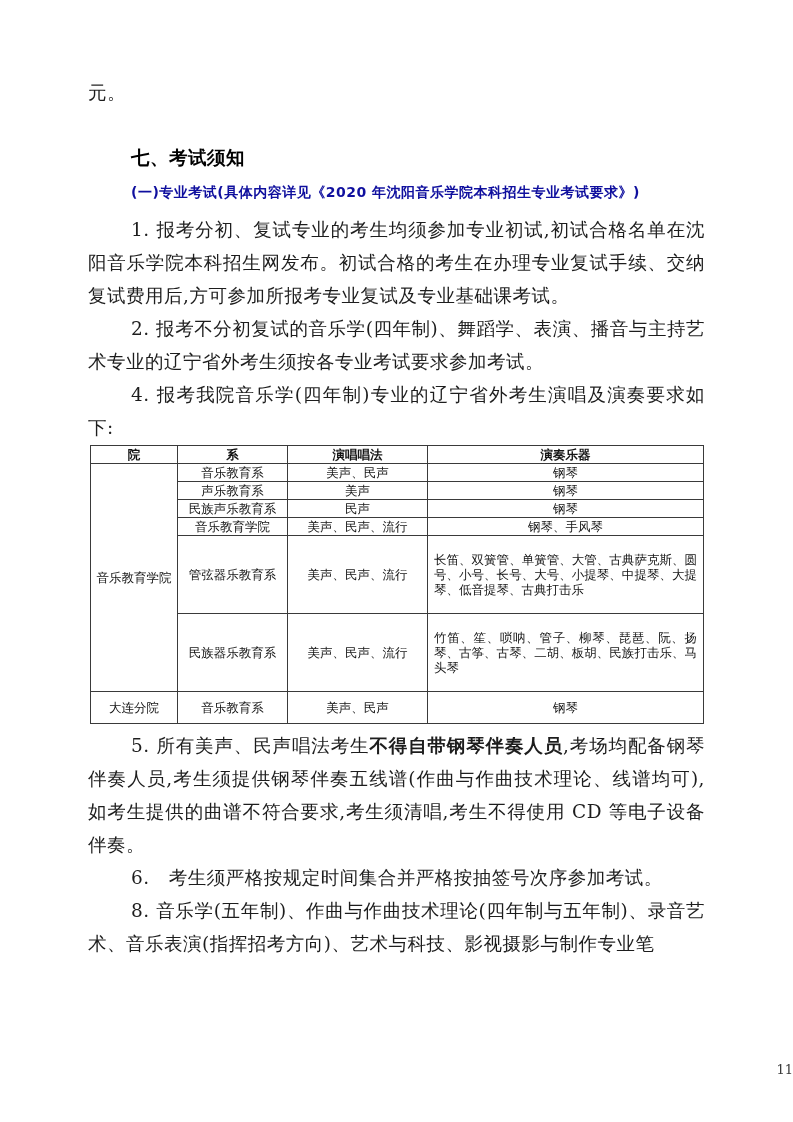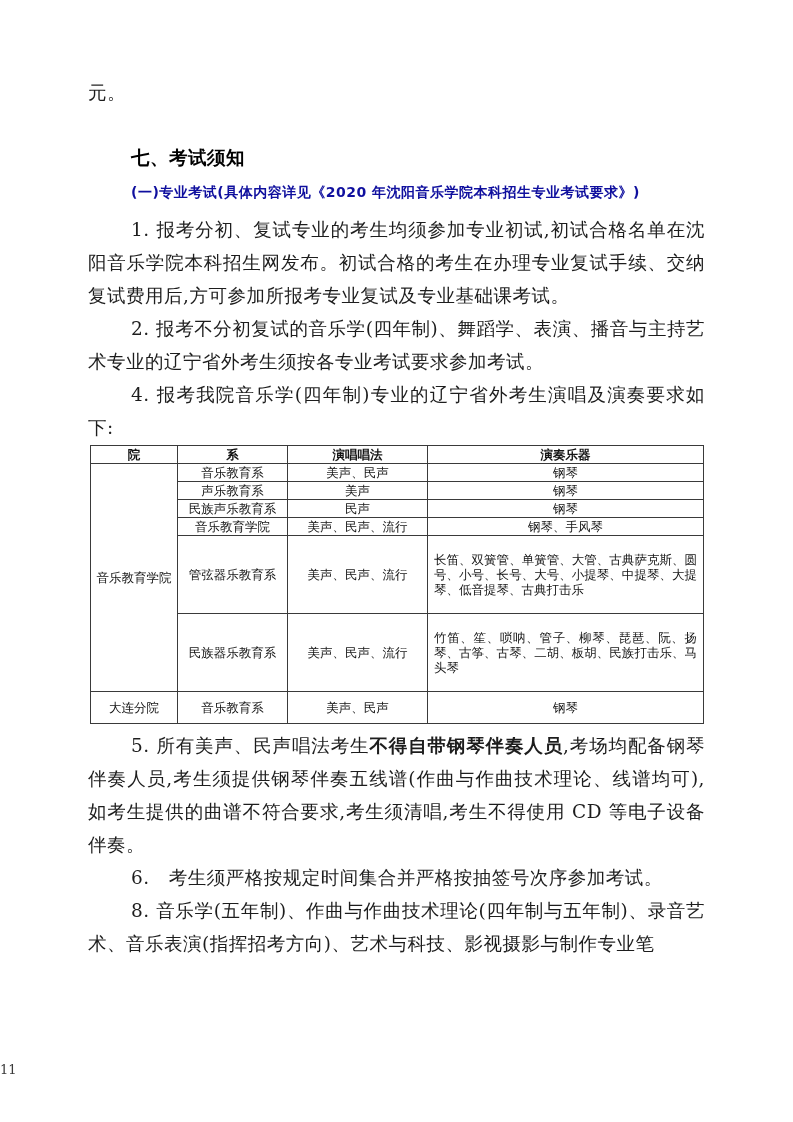--- a/index.html
+++ b/index.html
@@ -40,21 +40,21 @@
     text-align:center; vertical-align:middle; overflow:hidden;
   }
   .reqtable th {
     font-family:"DejaVu Sans", sans-serif; font-weight:bold; height:15px;
   }
   .reqtable tr.simple td { height:15px; }
   .reqtable tr.tall-last td { height:29px;margin-top:28px; }
   .reqtable td.left { text-align:justify; padding:16px 6px; }
 
   .page-number {
-    position:absolute; left:0; right:0; top:1062px; text-align:left;
+    position:absolute; left:0; right:0; top:1062px; text-align:right;
     font-size:13px; line-height:16px; color:#3a3a3a;
   }
 </style>
 </head>
 <body>
 
 <div class="page">
   <div class="content">
 
     <p class="lead">元。</p>

